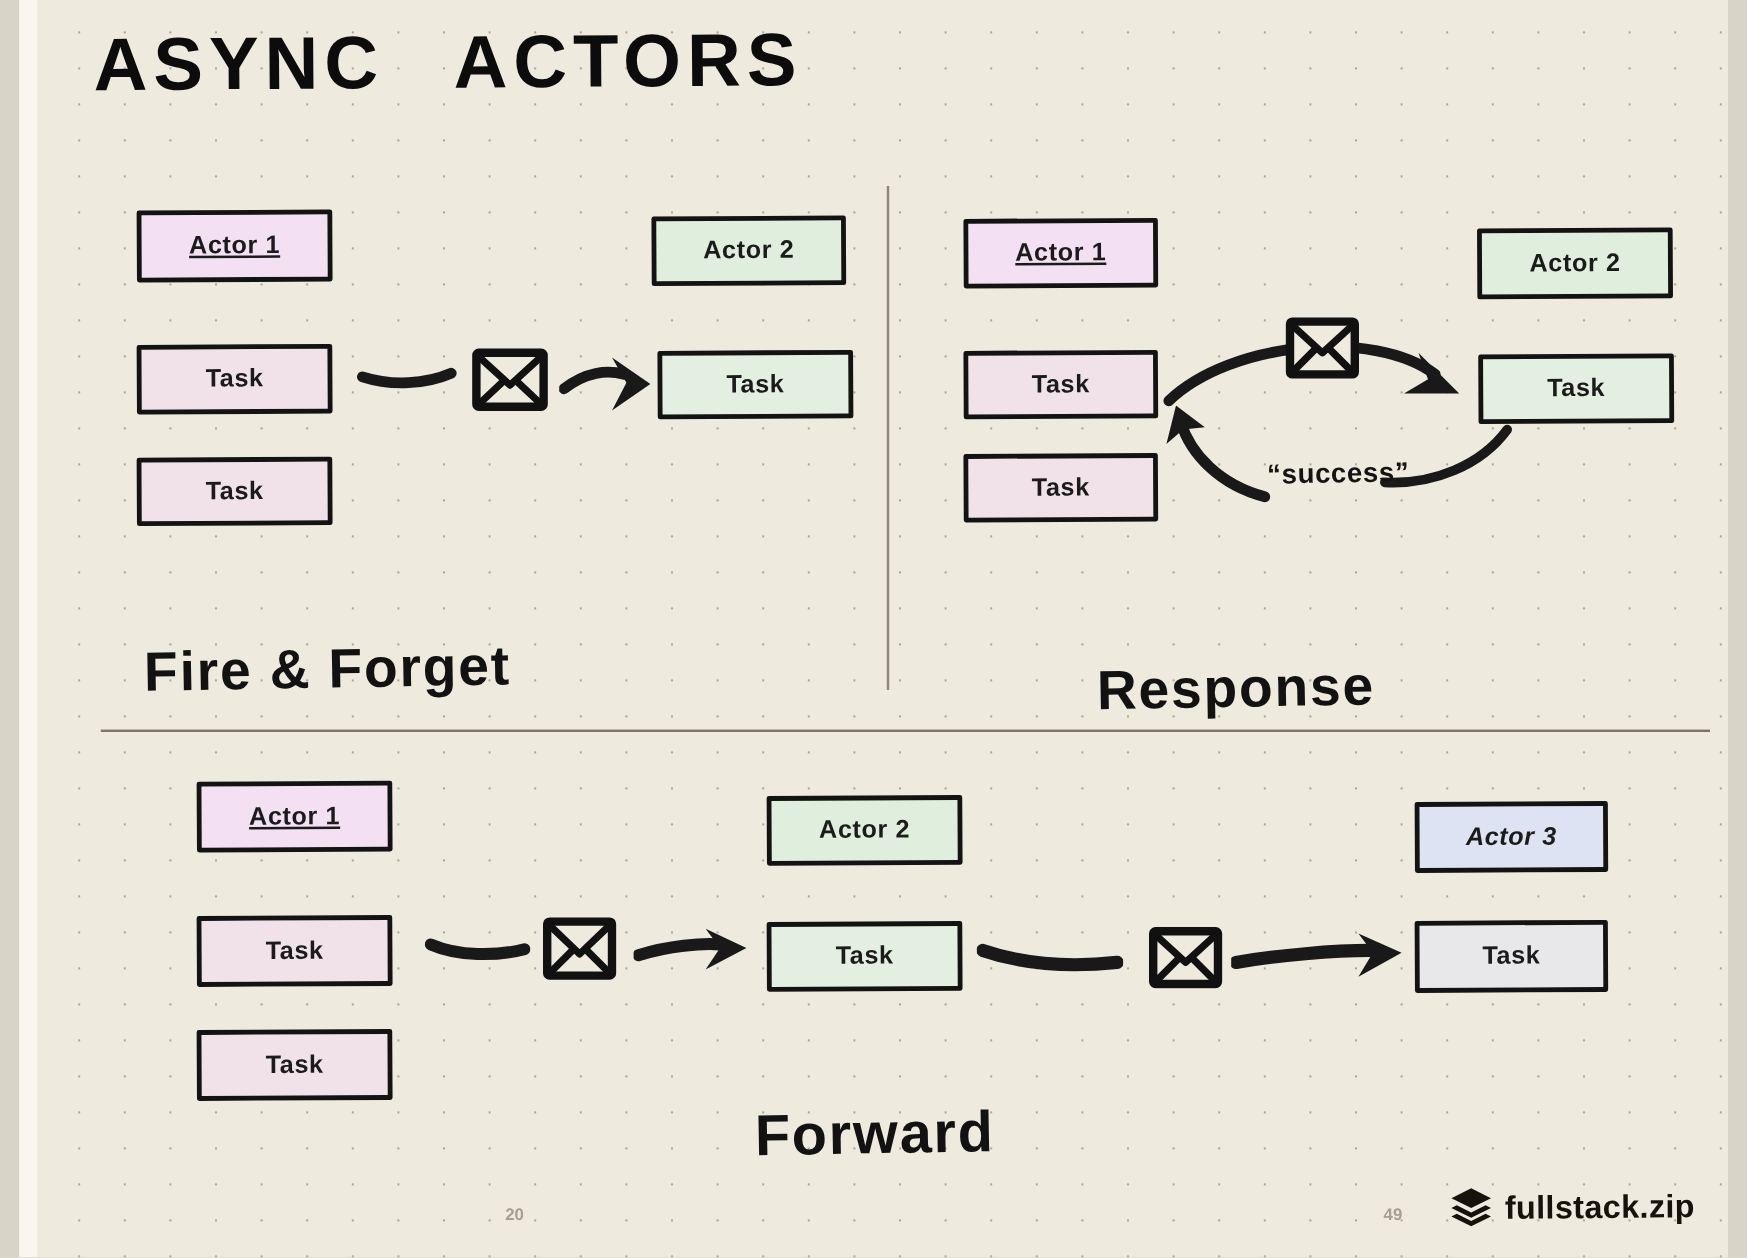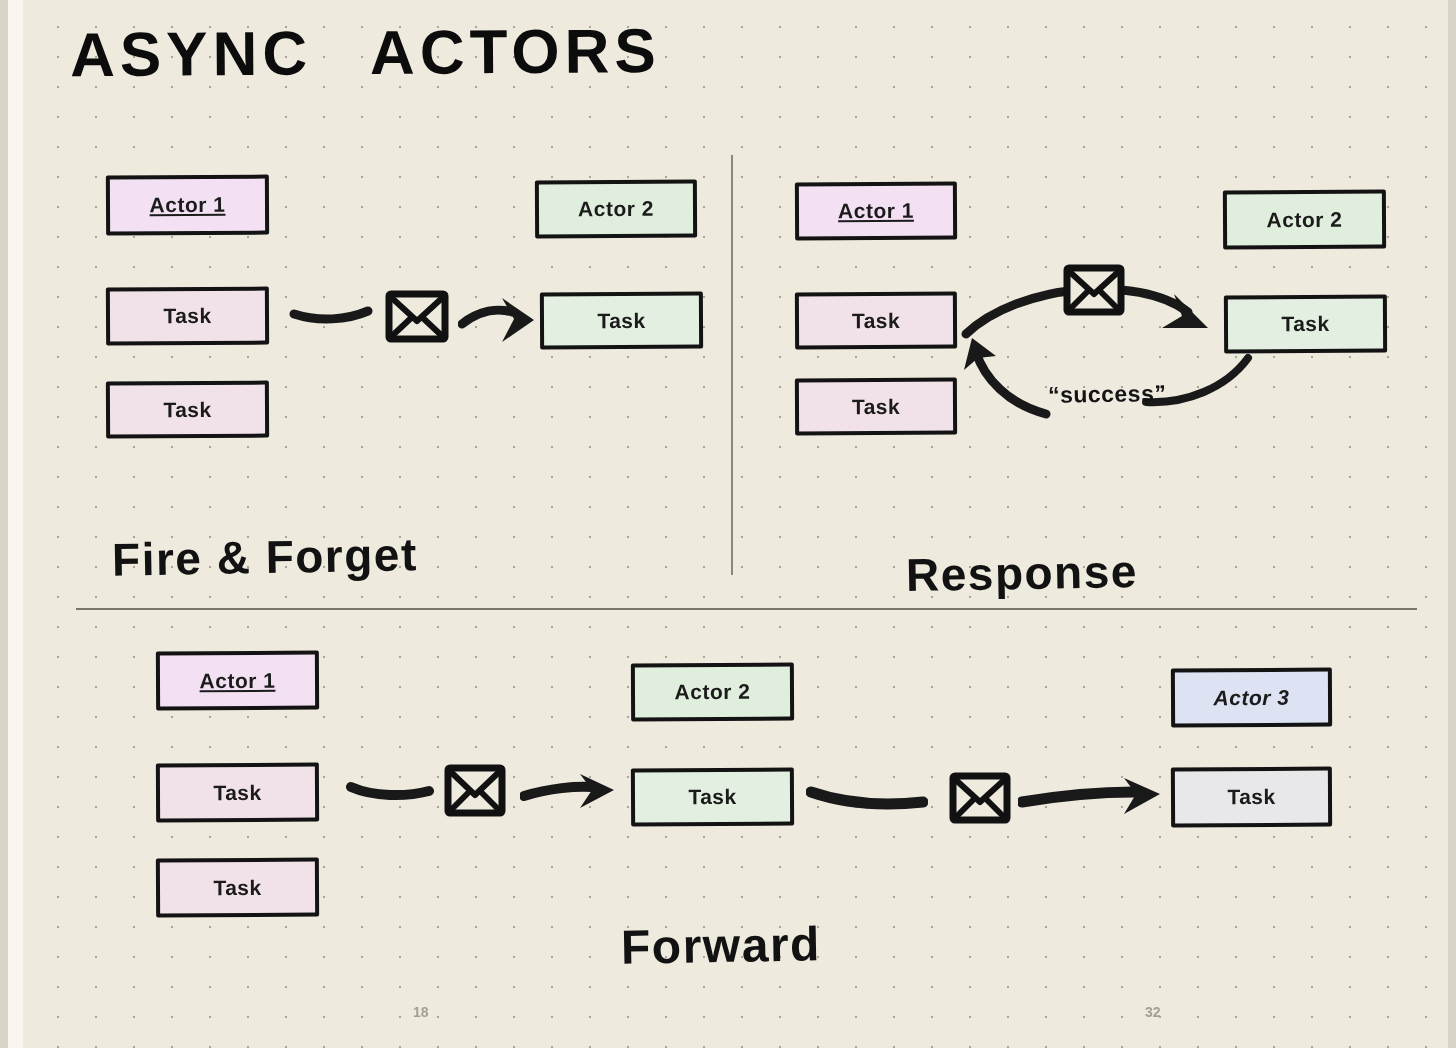--- a/index.html
+++ b/index.html
@@ -4,21 +4,20 @@
 <style>
   html,body{margin:0;padding:0;background:#d8d4c8;}
   .stage{
     position:relative;width:1424px;height:1048px;margin:0 auto;overflow:hidden;
     background-color:#efeade;
     background-image:radial-gradient(#a9a59b 1.1px, rgba(0,0,0,0) 1.3px);
     background-size:38px 30px;
     background-position:31px 12px;
     font-family:"Liberation Sans","DejaVu Sans",sans-serif;
     color:#151515;
-    padding-left:16px;
   }
   .left-strip{position:absolute;left:0;top:0;width:15px;height:1048px;background:#f8f6ee;}
   .title{
     position:absolute;left:62px;top:16px;width:900px;
     font-size:62px;font-weight:900;letter-spacing:5px;word-spacing:38px;
     color:#0c0c0c;transform:rotate(-0.4deg);
   }
   .box{
     position:absolute;border:4px solid #131313;border-radius:2px;
     display:flex;align-items:center;justify-content:center;
@@ -149,16 +148,24 @@
     <path d="M54 44 L38 28" stroke-width="6"></path>
   </svg>
 
   <svg class="ink-svg" style="left:1010px;top:776px;" width="148" height="42" viewBox="0 0 148 42">
     <path d="M4 26 C40 20 85 16 116 16" stroke-width="11"></path>
     <polygon points="142,18 106,2 118,18 106,38"></polygon>
   </svg>
 
   <div class="section-label" style="left:613px;top:918px;font-size:48px;">Forward</div>
 
-  <div class="page-num" style="left:405px;top:1004px;">18</div>
-  <div class="page-num" style="left:1137px;top:1004px;">32</div>
+  <div class="page-num" style="left:405px;top:1004px;">20</div>
+  <div class="page-num" style="left:1137px;top:1004px;">49</div>
 
+  <div class="brand">
+    <svg width="36" height="36" viewBox="0 0 24 24">
+      <path d="M12 1.5 L23 7 L12 12.5 L1 7 Z" fill="#15130c"></path>
+      <path d="M4 10.9 L1 12.4 L12 17.9 L23 12.4 L20 10.9 L12 14.9 Z" fill="#15130c"></path>
+      <path d="M4 15.6 L1 17.1 L12 22.6 L23 17.1 L20 15.6 L12 19.6 Z" fill="#15130c"></path>
+    </svg>
+    <span class="brand-text">fullstack.zip</span>
+  </div>
 </div>
 
 </body></html>

